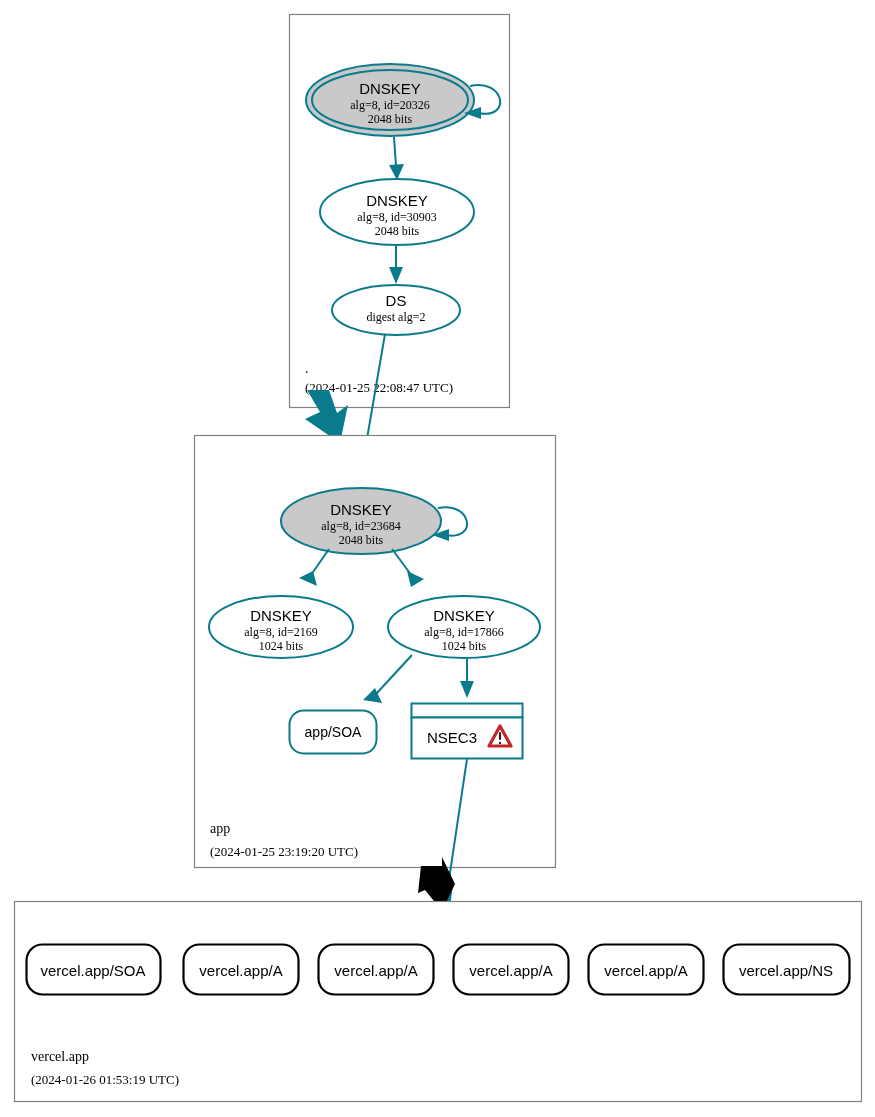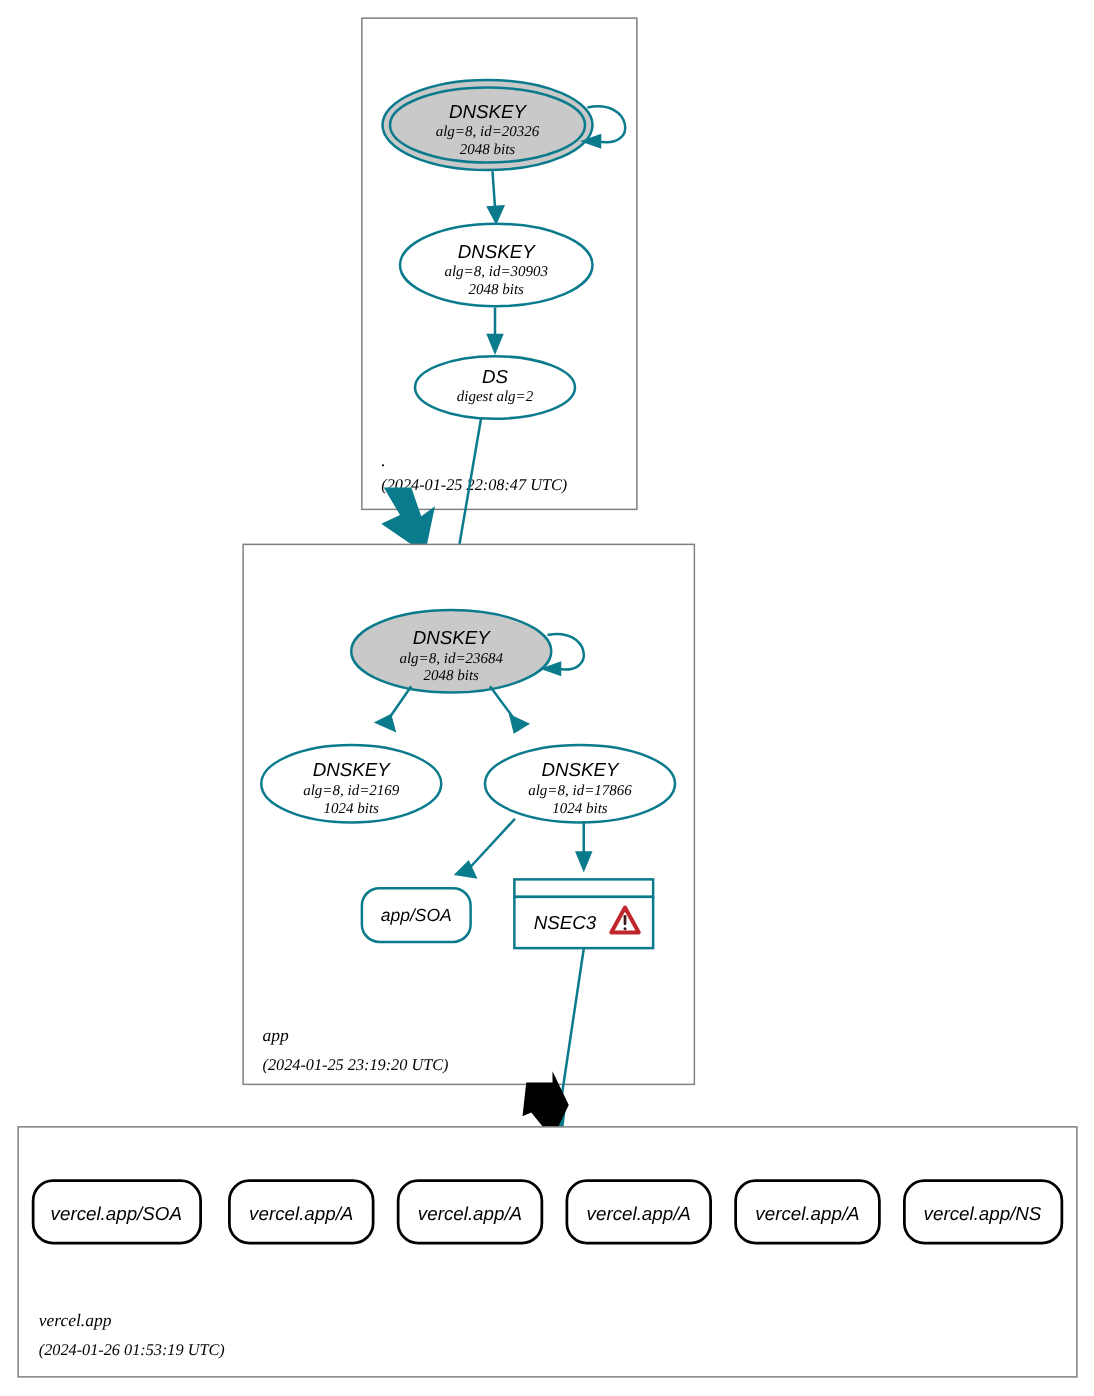--- a/index.html
+++ b/index.html
@@ -10,21 +10,20 @@
   body {
     width: 875px;
     height: 1117px;
     font-family: "Liberation Serif", serif;
     overflow: hidden;
   }
   #stage {
     position: relative;
     width: 875px;
     height: 1117px;
-    font-style: italic;
   }
   svg.diagram {
     display: block;
     width: 875px;
     height: 1117px;
   }
   .zone-box {
     fill: #ffffff;
     stroke: #808080;
     stroke-width: 1.2;

